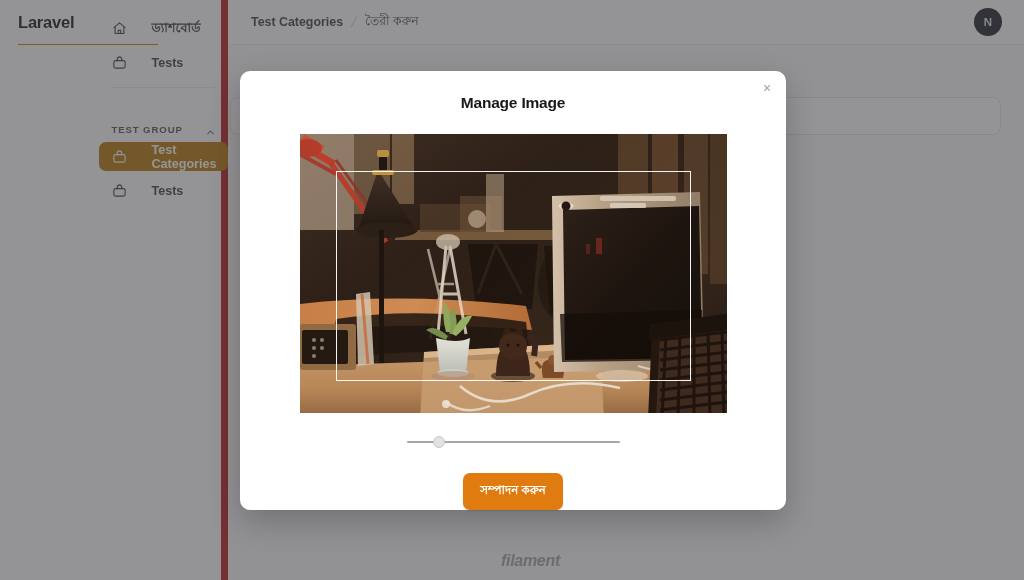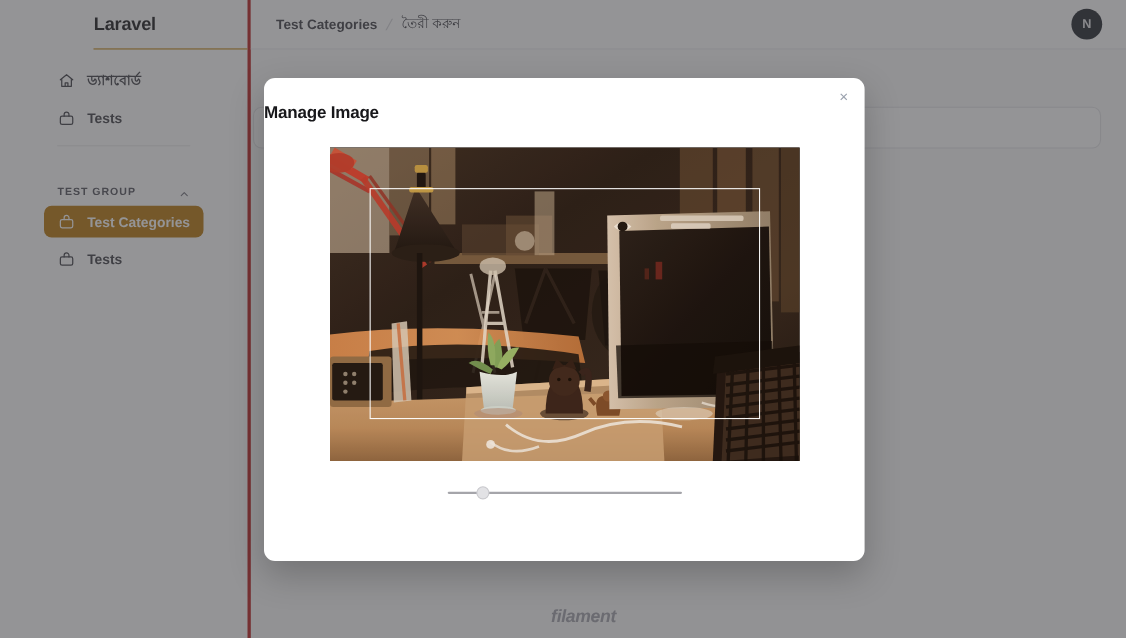--- a/index.html
+++ b/index.html
@@ -10,40 +10,40 @@
     background: #fafafa;
   }
 
   #app { position: relative; width: 1024px; height: 580px; background: #fafafa; }
 
   
   .sidebar {
     position: absolute; left: 0; top: 0;
     width: 228px; height: 580px;
     background: #ffffff;
-    border-right: 3px solid #b91c1c;
-    display: flex; flex-direction: column; align-items: center;
+    border-right: 7px solid #b91c1c;
+    display: flex; flex-direction: row;
   }
   .brand-wrap {
     height: 45px;
     display: flex; align-items: center;
     padding: 0 16px 0 18px;
     position: relative;
   }
   .brand {
     font-size: 16.5px; font-weight: 700; color: #18181b;
     letter-spacing: -0.2px;
   }
   .brand-underline {
     position: absolute; left: 18px; bottom: 0;
     width: 140px; height: 1.5px; background: #c2830b;
   }
   .nav { padding: 14px 9px 0 9px; flex: 1; }
   .nav-item {
-    display: flex; align-items: center; gap: 11px;
+    display: flex; align-items: center; gap: 24px;
     height: 29px; padding: 0 12px;
     border-radius: 7px;
     color: #3f3f46; font-size: 12.6px; font-weight: 600;
     margin-bottom: 5px; cursor: pointer;
   }
   .nav-item .ico { width: 16px; height: 16px; flex: none; display:flex; align-items:center; justify-content:center; }
   .nav-item .ico svg { width: 15px; height: 15px; }
   .nav-item.active {
     background: #b8770b; color: #ffffff;
   }
@@ -112,21 +112,21 @@
     box-shadow: 0 12px 32px rgba(0,0,0,0.22);
     display: flex; flex-direction: column;
   }
   .modal-close {
     position: absolute; right: 11px; top: 9px;
     width: 16px; height: 16px;
     display:flex; align-items:center; justify-content:center;
     color: #9ca3af; cursor: pointer; font-size: 14px; line-height: 1;
   }
   .modal-title {
-    margin-top: 23px;
+    text-align: center; margin-top: 23px;
     font-size: 15.5px; font-weight: 700; color: #18181b;
     letter-spacing: -0.2px;
   }
 
   
   .cropper-wrap {
     position: relative;
     width: 427px; height: 285px;
     margin: 22px auto 0 auto;
     overflow: hidden;
@@ -427,15 +427,18 @@
       <div class="crop-rect"></div>
     </div>
 
     <div class="slider-row">
       <div class="slider">
         <div class="slider-track"></div>
         <div class="slider-knob" style="left: 26.13px;"></div>
       </div>
     </div>
 
+    <div class="btn-row">
+      <button class="btn-primary">সম্পাদন করুন</button>
+    </div>
 
   </div>
 </div>
 
 </body></html>

